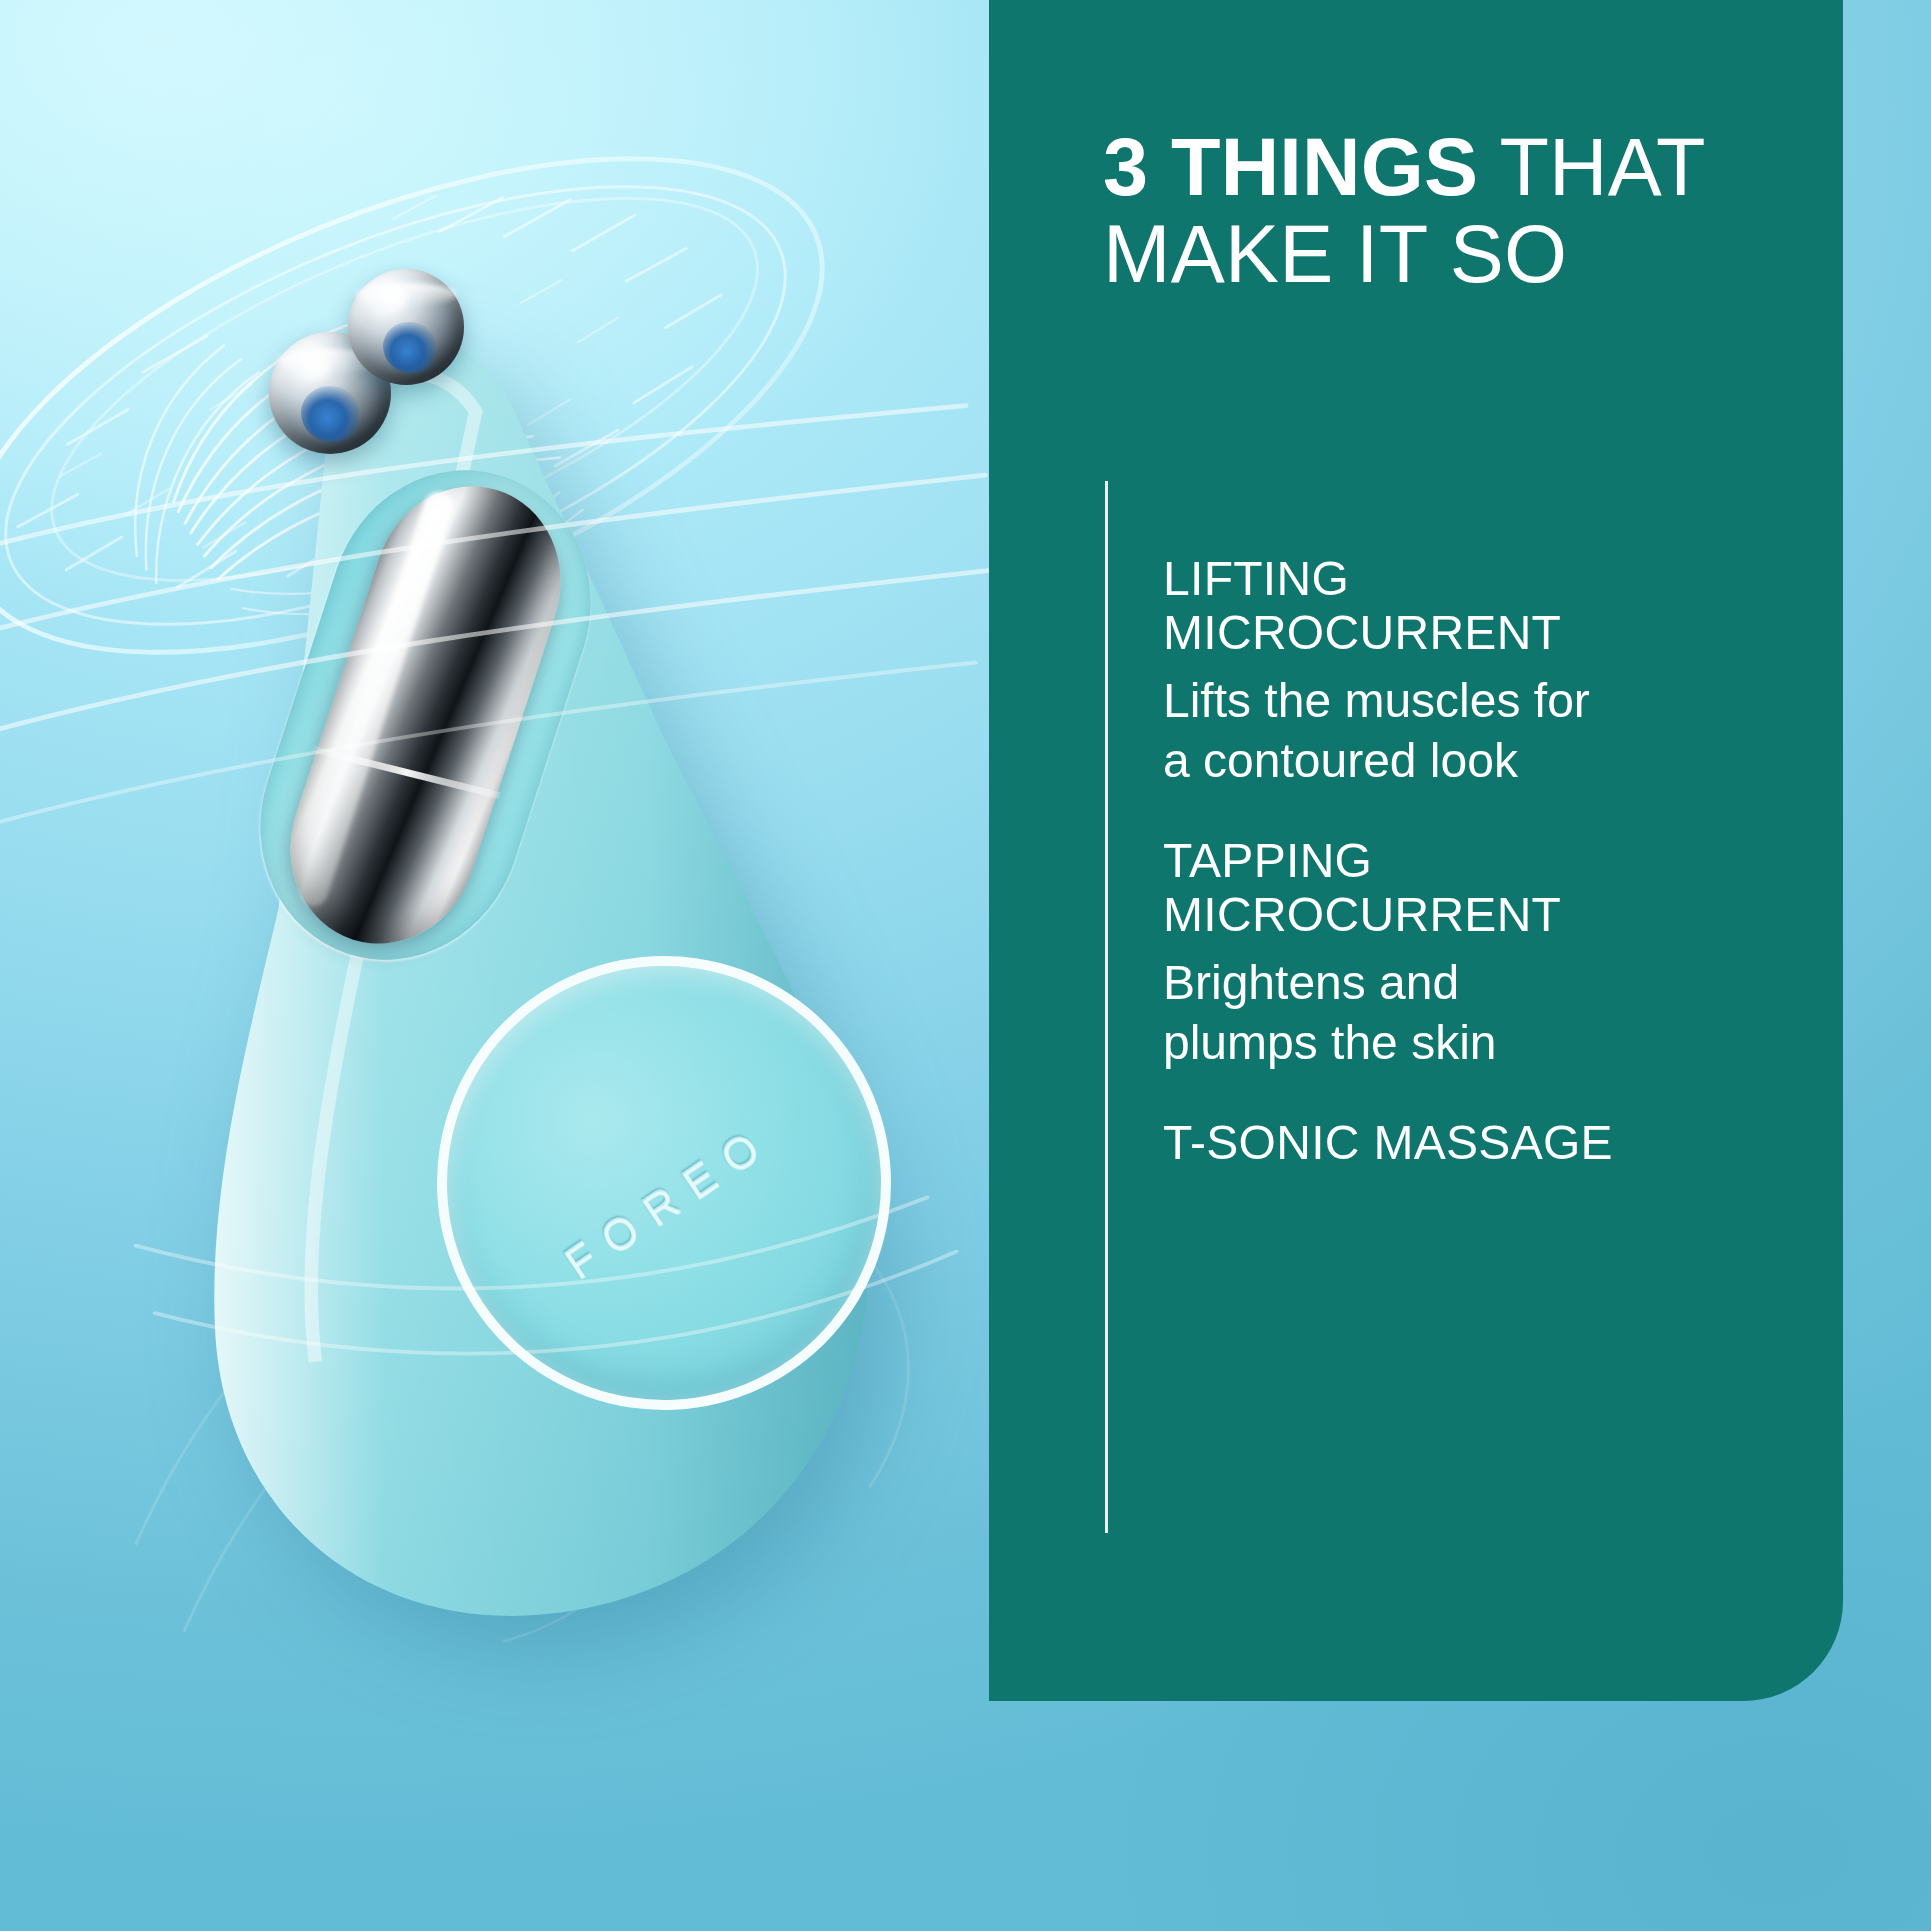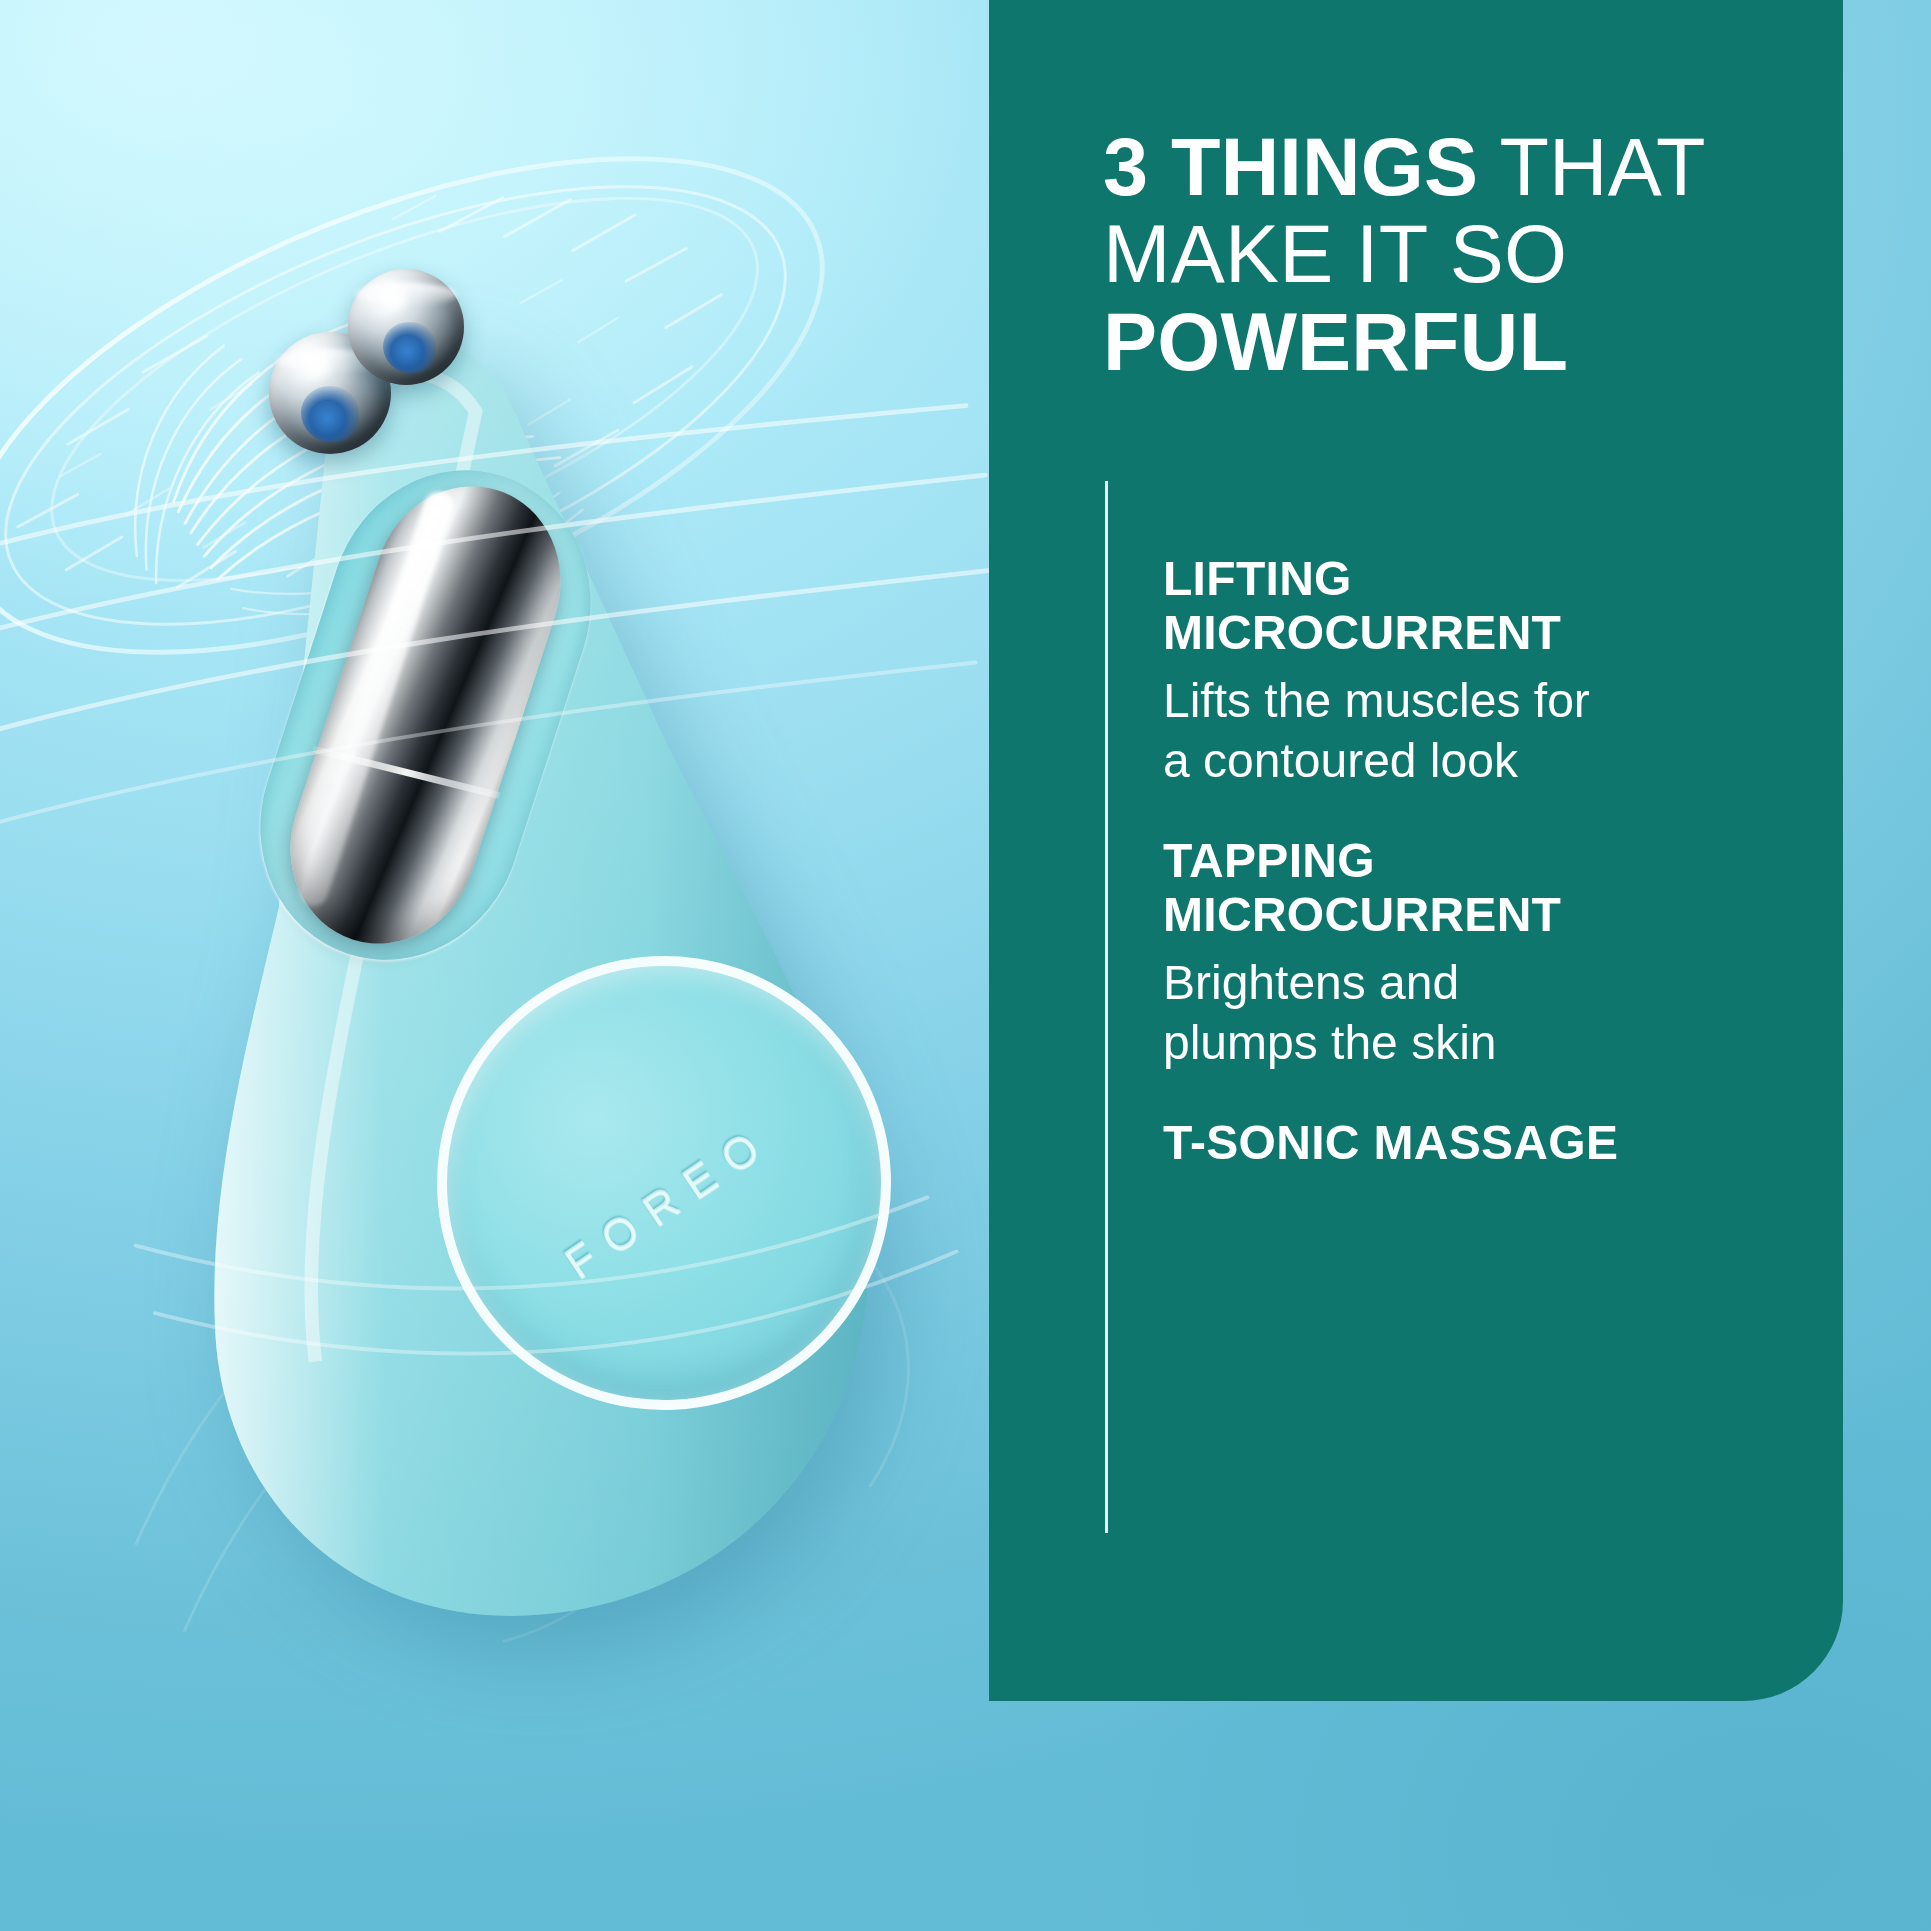--- a/index.html
+++ b/index.html
@@ -138,21 +138,21 @@
 
   .rule{
     position:absolute;left:116px;top:481px;width:2.9px;height:1052px;
     background:rgba(255,255,255,.9);
   }
 
   .features{position:absolute;left:174px;top:552px;width:637px;}
   .feature{margin-bottom:44px;}
   .feature:last-child{margin-bottom:3px;}
   .f-title{
-    color:#ffffff;font-weight:700;font-size:48px;line-height:1.12;letter-spacing:0.3px;
+    color:#ffffff;font-weight:400;font-size:48px;line-height:1.12;letter-spacing:0.3px;
     margin:0 0 11.6px 0;white-space:pre-line;
   }
   .f-desc{
     color:#ffffff;font-weight:400;font-size:48px;line-height:1.24;
     margin:0;white-space:pre-line;
   }
 </style>
 </head>
 <body>
 
@@ -314,21 +314,20 @@
   </div>
 
   <div class="panel">
     <div class="panel-inner">
 
       <div class="headline">
         <span class="line">
           <span class="w-bold">3 THINGS</span><span class="w-thin"> THAT</span>
         </span>
         <span class="line w-thin">MAKE IT SO</span>
-        <span class="line w-bold">POWERFUL</span>
       </div>
 
       <div class="rule"></div>
 
       <div class="features">
 
         <div class="feature">
           <p class="f-title">LIFTING
 MICROCURRENT</p>
           <p class="f-desc">Lifts the muscles for

